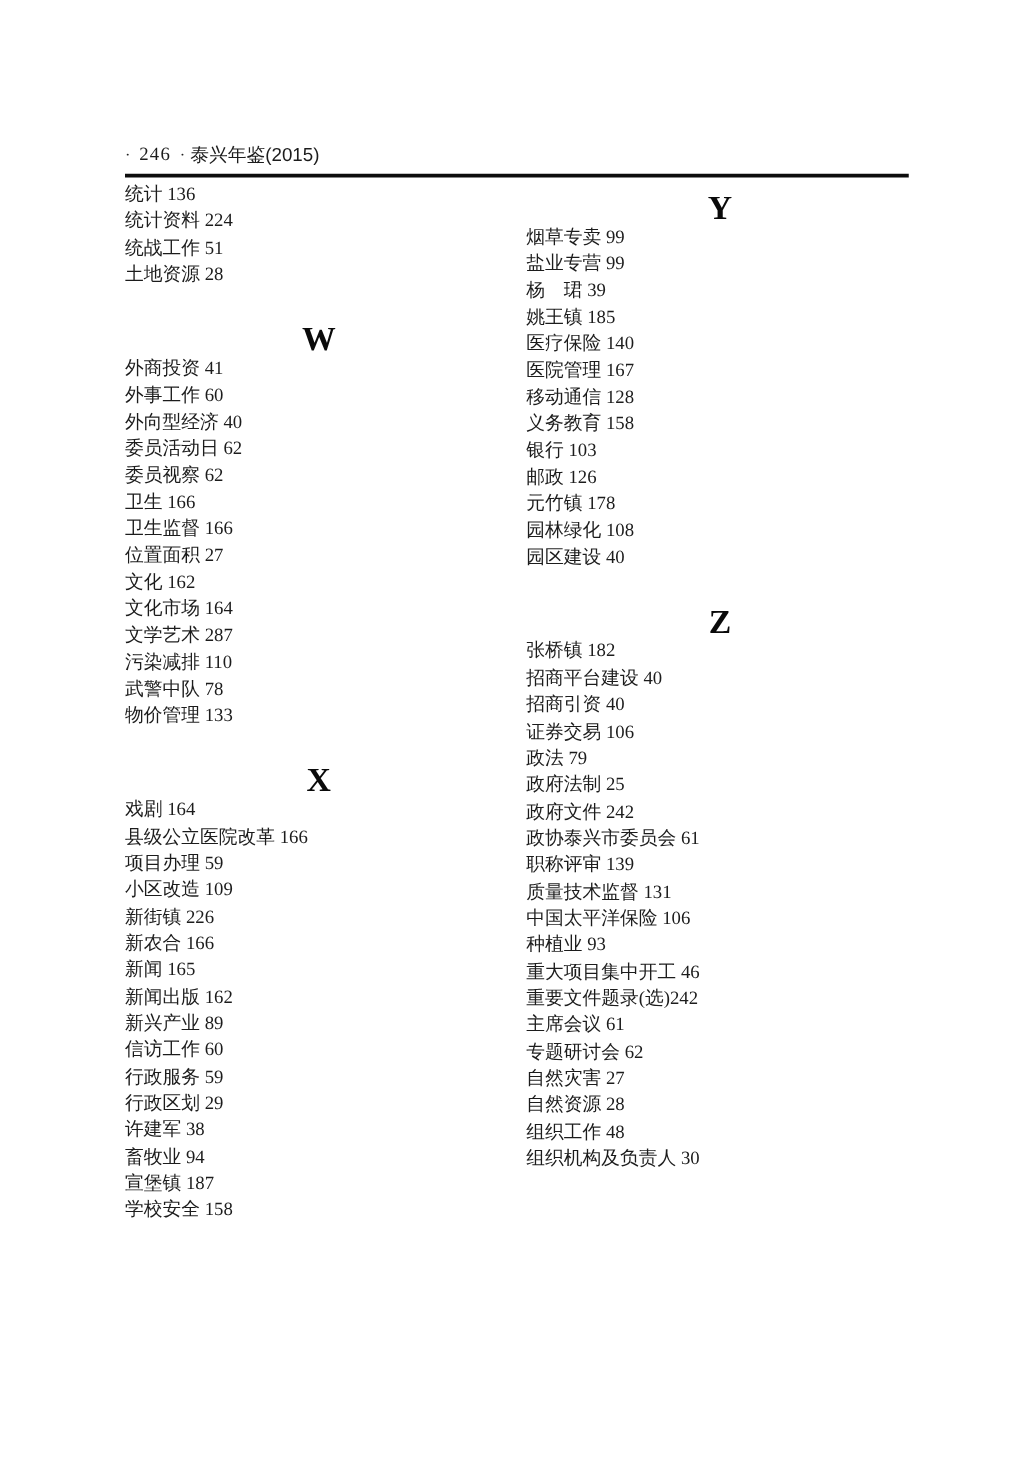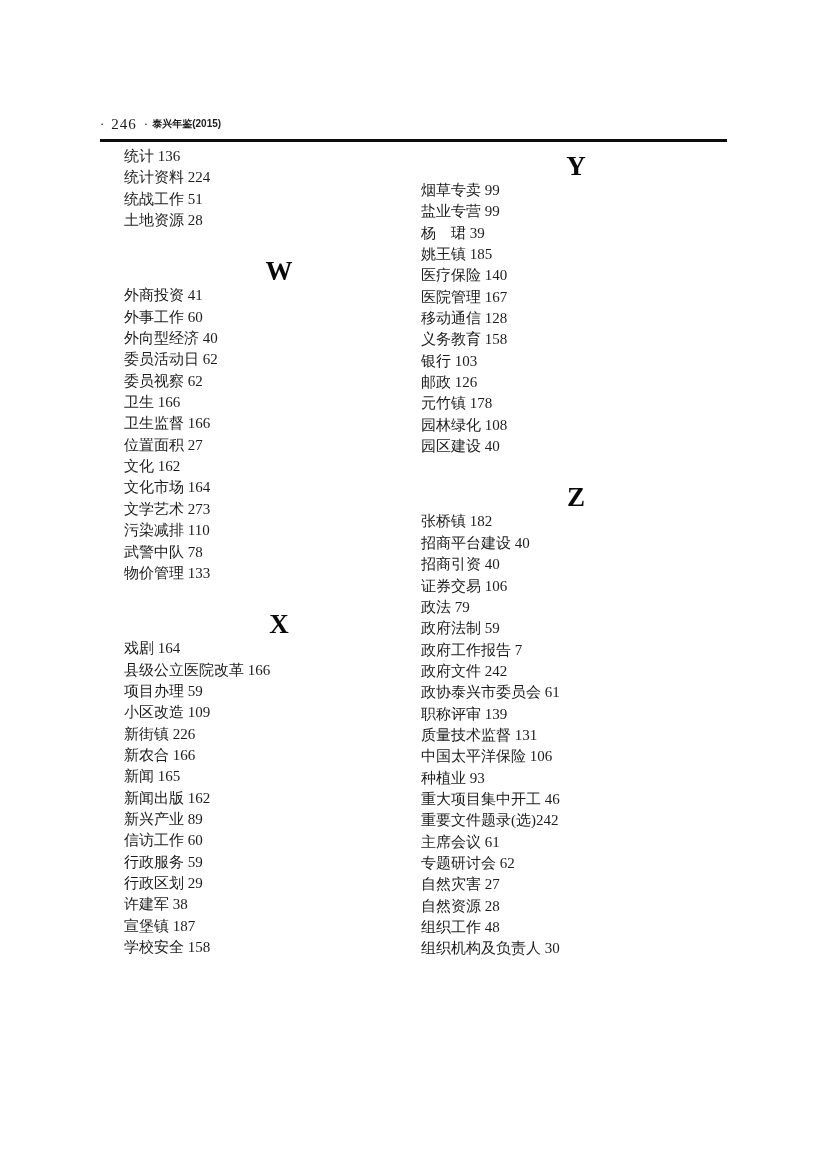--- a/index.html
+++ b/index.html
@@ -31,38 +31,38 @@
     font-size: 13px;
     color: #222;
   }
   .running-header .page-num {
     font-family: "Liberation Serif", "DejaVu Serif", serif;
     font-size: 15px;
     letter-spacing: 1px;
   }
   .running-header .book-title {
     font-family: "Liberation Sans", "DejaVu Sans", sans-serif;
-    font-weight: bold;
-    font-size: 10px;
+    font-weight: normal;
+    font-size: 15px;
     margin-left: -3px;
   }
   .header-rule {
     position: absolute;
     left: 100px;
     top: 139px;
     width: 627px;
     height: 3px;
     background: #0d0d0d;
   }
   .column {
     position: absolute;
     top: 146px;
     width: 310px;
   }
-  .column.left  { left: 100px; margin-left: 24px; }
+  .column.left  { left: 100px; }
   .column.right { left: 421px; }
   .entry {
     height: 21.35px;
     line-height: 21.35px;
     font-size: 15px;
     white-space: nowrap;
     color: #1c1c1c;
   }
   .heading {
     height: 54px;
@@ -102,38 +102,39 @@
       <div class="entry">外商投资 41</div>
       <div class="entry">外事工作 60</div>
       <div class="entry">外向型经济 40</div>
       <div class="entry">委员活动日 62</div>
       <div class="entry">委员视察 62</div>
       <div class="entry">卫生 166</div>
       <div class="entry">卫生监督 166</div>
       <div class="entry">位置面积 27</div>
       <div class="entry">文化 162</div>
       <div class="entry">文化市场 164</div>
-      <div class="entry">文学艺术 273</div>
+      <div class="entry">文学艺术 287</div>
       <div class="entry">污染减排 110</div>
       <div class="entry">武警中队 78</div>
       <div class="entry">物价管理 133</div>
       <div class="heading">X</div>
       <div class="entry">戏剧 164</div>
       <div class="entry">县级公立医院改革 166</div>
       <div class="entry">项目办理 59</div>
       <div class="entry">小区改造 109</div>
       <div class="entry">新街镇 226</div>
       <div class="entry">新农合 166</div>
       <div class="entry">新闻 165</div>
       <div class="entry">新闻出版 162</div>
       <div class="entry">新兴产业 89</div>
       <div class="entry">信访工作 60</div>
       <div class="entry">行政服务 59</div>
       <div class="entry">行政区划 29</div>
       <div class="entry">许建军 38</div>
+      <div class="entry">畜牧业 94</div>
       <div class="entry">宣堡镇 187</div>
       <div class="entry">学校安全 158</div>
     </div>
   <div class="column right">
       <div class="heading">Y</div>
       <div class="entry">烟草专卖 99</div>
       <div class="entry">盐业专营 99</div>
       <div class="entry">杨　珺 39</div>
       <div class="entry">姚王镇 185</div>
       <div class="entry">医疗保险 140</div>
@@ -144,22 +145,21 @@
       <div class="entry">邮政 126</div>
       <div class="entry">元竹镇 178</div>
       <div class="entry">园林绿化 108</div>
       <div class="entry">园区建设 40</div>
       <div class="heading">Z</div>
       <div class="entry">张桥镇 182</div>
       <div class="entry">招商平台建设 40</div>
       <div class="entry">招商引资 40</div>
       <div class="entry">证券交易 106</div>
       <div class="entry">政法 79</div>
-      <div class="entry">政府法制 59</div>
-      <div class="entry">政府工作报告 7</div>
+      <div class="entry">政府法制 25</div>
       <div class="entry">政府文件 242</div>
       <div class="entry">政协泰兴市委员会 61</div>
       <div class="entry">职称评审 139</div>
       <div class="entry">质量技术监督 131</div>
       <div class="entry">中国太平洋保险 106</div>
       <div class="entry">种植业 93</div>
       <div class="entry">重大项目集中开工 46</div>
       <div class="entry">重要文件题录(选)242</div>
       <div class="entry">主席会议 61</div>
       <div class="entry">专题研讨会 62</div>

